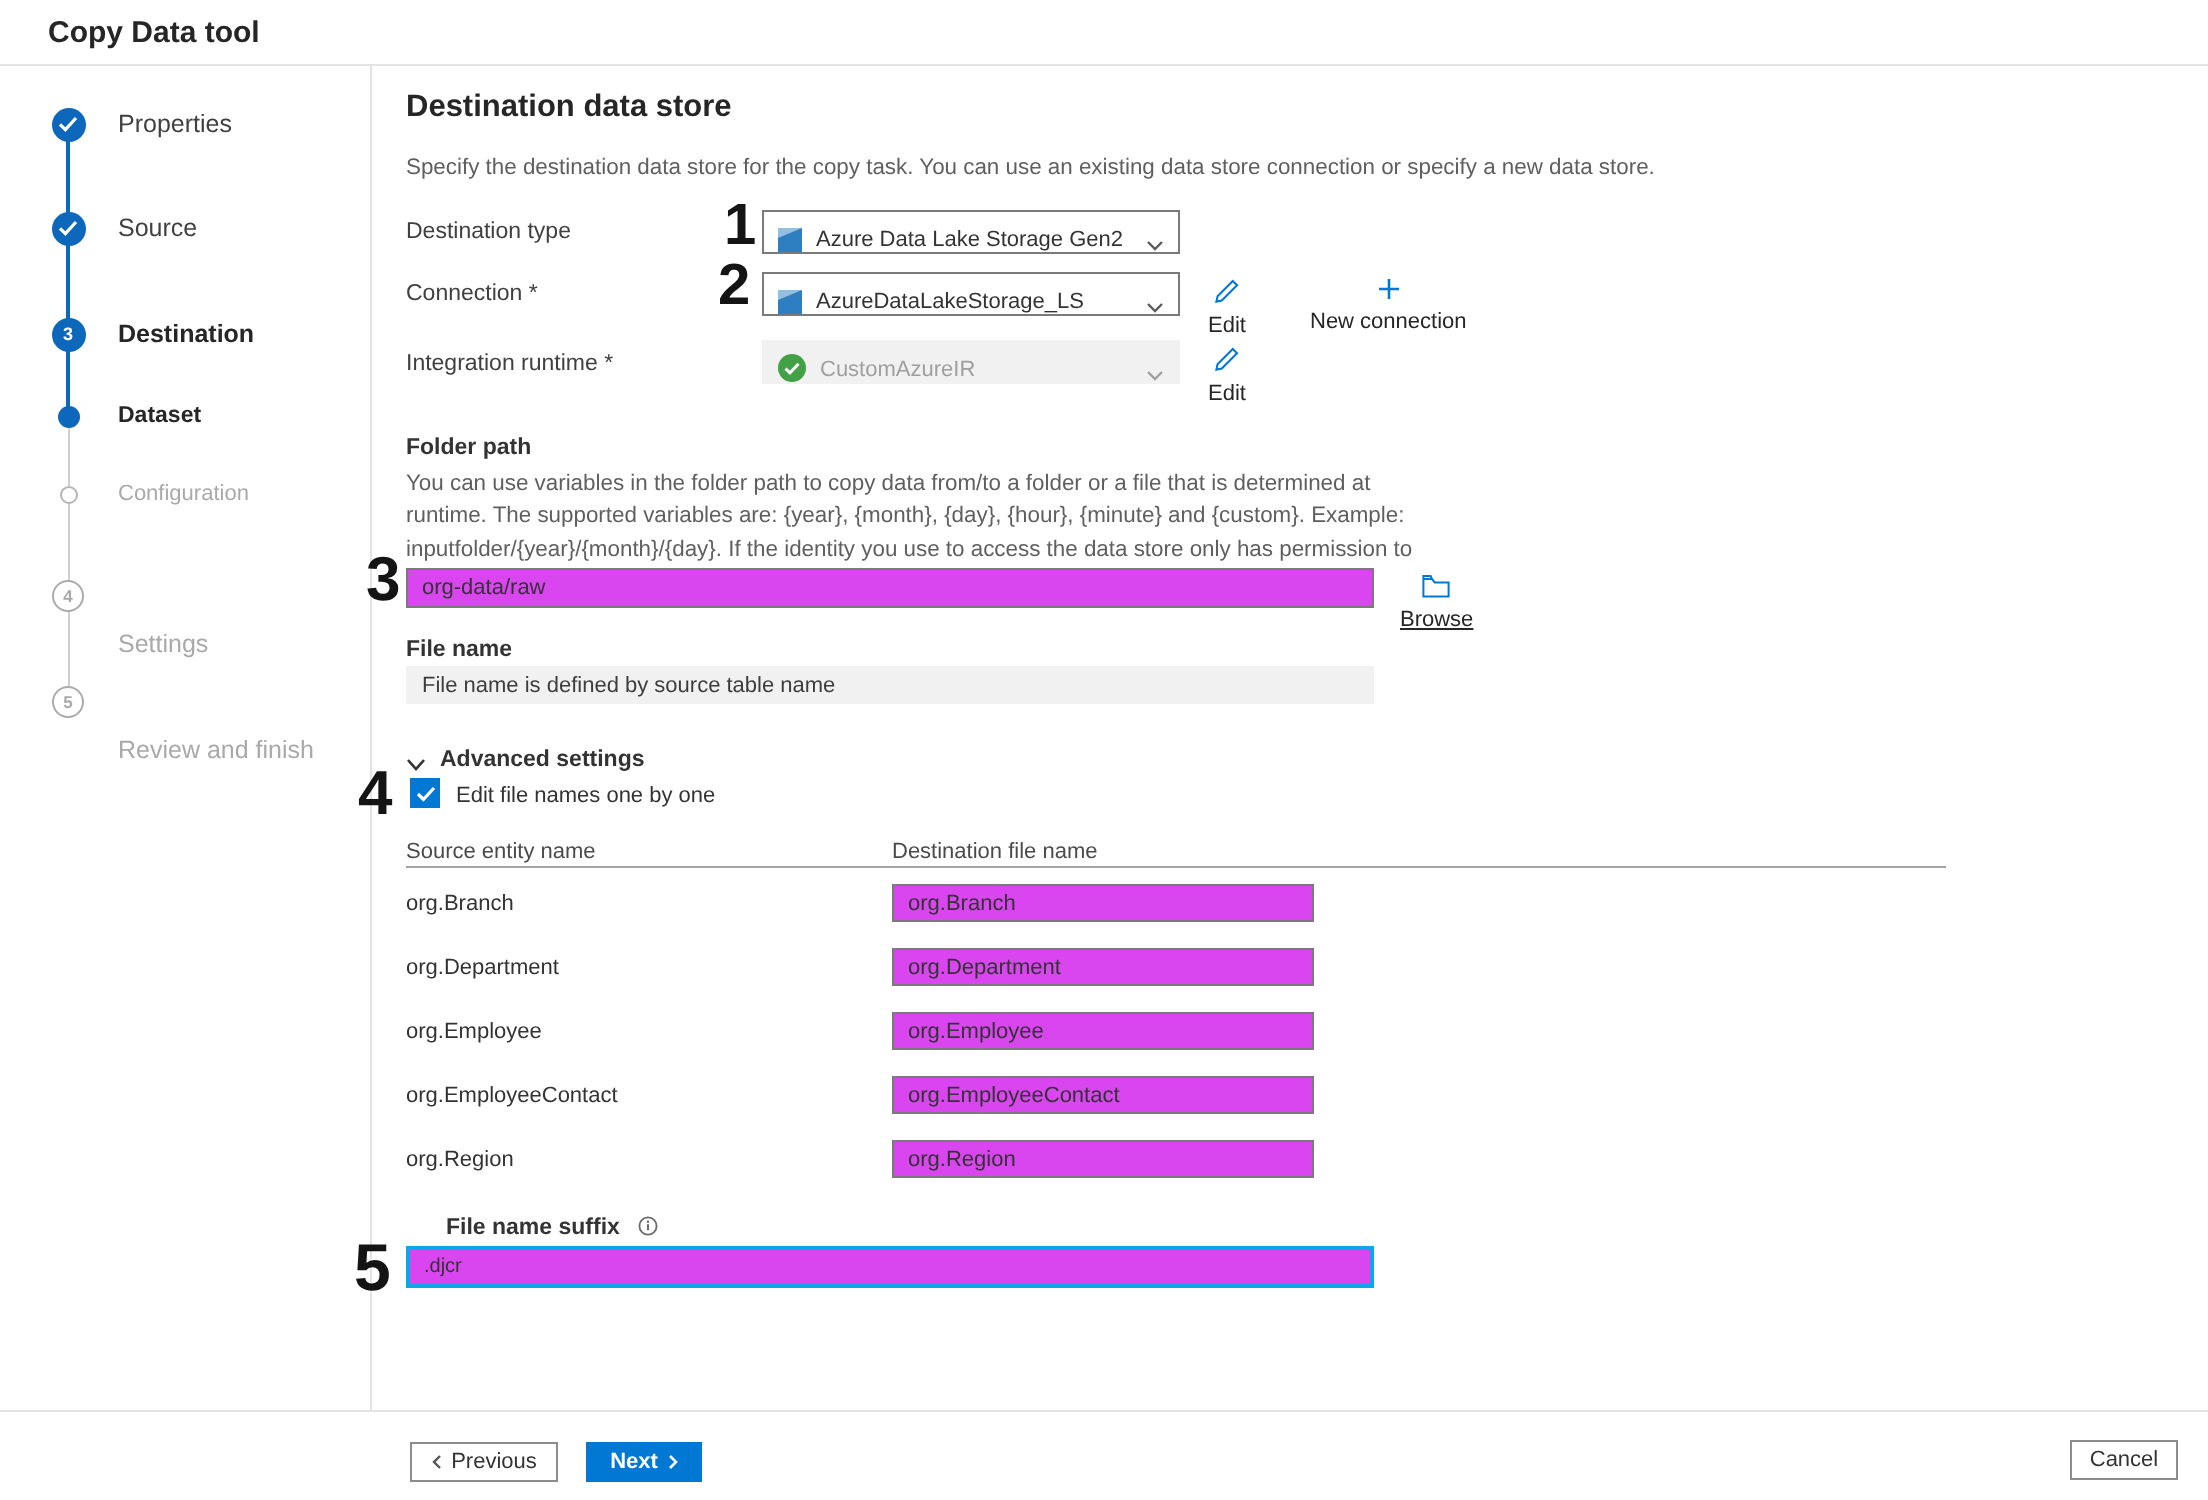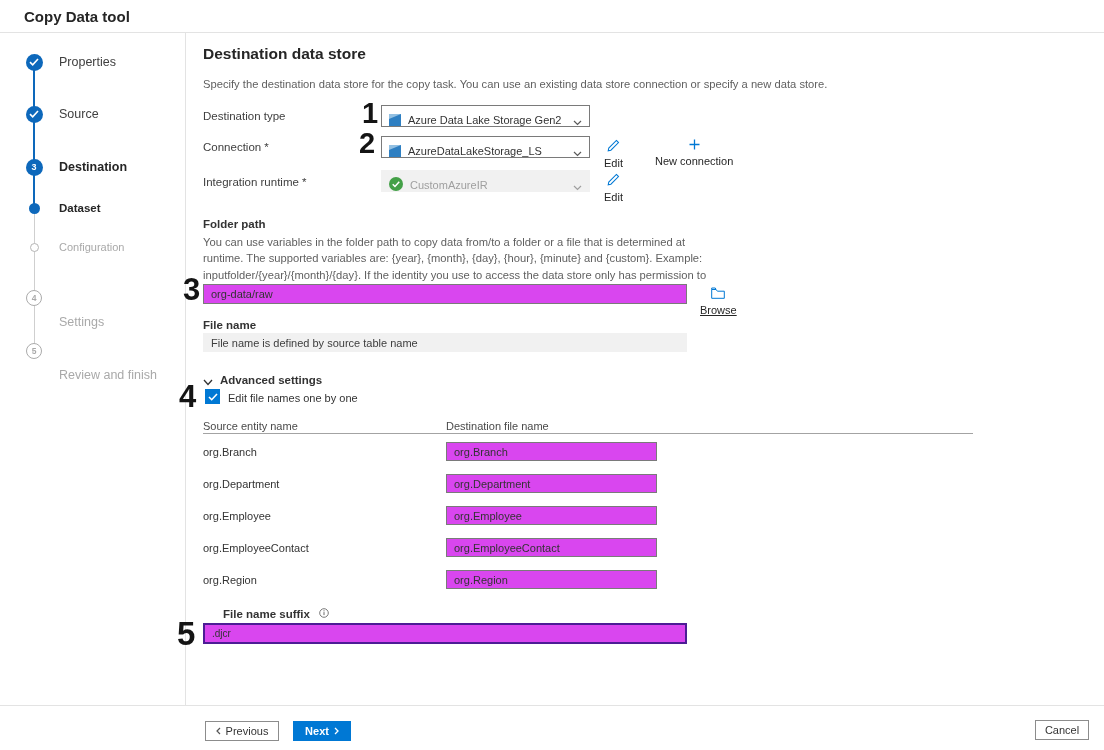--- a/index.html
+++ b/index.html
@@ -61,21 +61,21 @@
 
   .checkbox { left:205px; top:389px; width:15px; height:15px; background:#0078d4; border:1px solid #0078d4; display:flex; align-items:center; justify-content:center; cursor:pointer; }
   .checkbox-label { left:228px; top:392px; font-size:11px; color:#333; }
 
   .tbl-head { font-size:11px; color:#4a4a4a; }
   .tbl-rule { left:203px; top:433px; width:770px; height:1px; background:#a3a3a3; }
   .row-label { font-size:11px; color:#333; }
   .row-input { width:211px; height:19px; left:446px; }
 
   .suffix-label-row { left:203px; top:608px; display:flex; align-items:center; gap:9px;margin-left:20px; }
-  .input-suffix { left:203px; top:623px; width:484px; height:21px; border:2px solid #4c1d95; font-size:10px; }
+  .input-suffix { left:203px; top:623px; width:484px; height:21px; border:2px solid #0ea5e9; font-size:10px; }
 
   
   .footer-line { left:0; top:705px; width:1104px; height:1px; background:#e3e3e3; }
   .btn { height:20px; font-size:11px; display:flex; align-items:center; justify-content:center; gap:5px; cursor:pointer; background:#fff; border:1px solid #8c8c8c; color:#333; }
   .btn-prev { left:205px; top:721px; width:74px; }
   .btn-next { left:293px; top:721px; width:58px; background:#0078d4; border-color:#0078d4; color:#fff; font-weight:700; }
   .btn-cancel { left:1035px; top:720px; width:54px;text-align:right; }
 </style>
 </head>
 <body>

